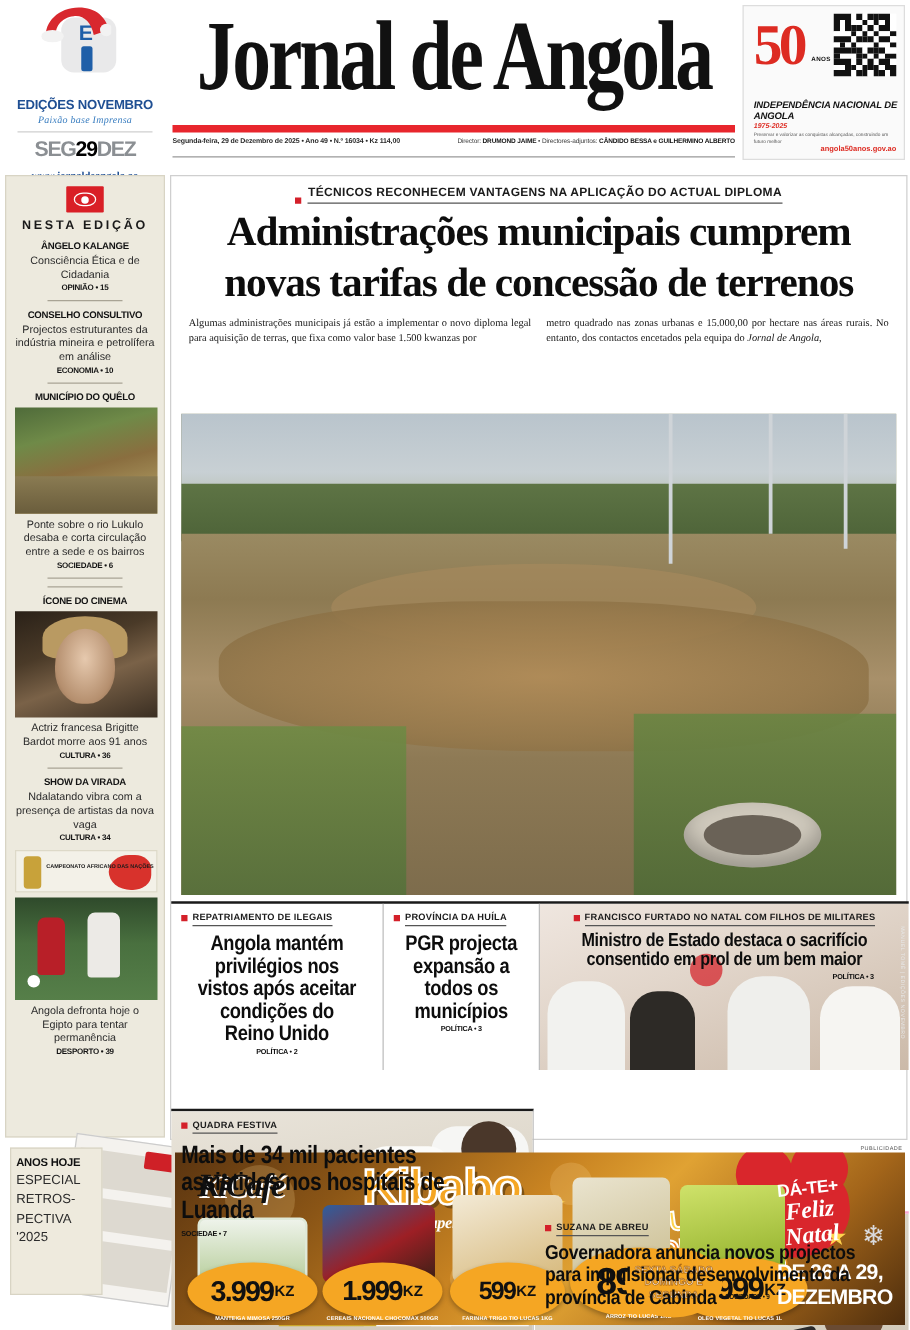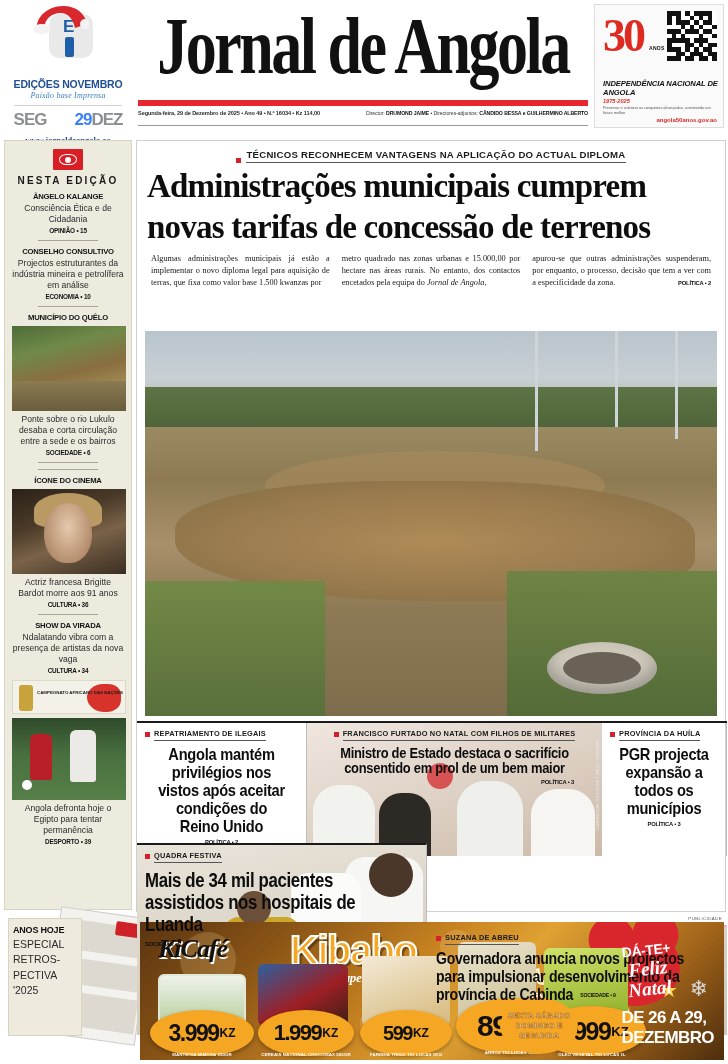--- a/index.html
+++ b/index.html
@@ -24,21 +24,21 @@
               font-weight:bold; font-size:17px; color:#1f5fa8; line-height:1; }
   .e-bang { position:absolute; left:28px; top:31px; width:9px; height:20px;
             background:#1f5fa8; border-radius:2px; }
   .edicoes { font-family:"Liberation Sans",sans-serif; font-weight:bold; font-size:10.5px;
              letter-spacing:-0.2px; color:#1f4f93; margin-top:2px; }
   .painel { font-family:"Liberation Serif",serif; font-style:italic; font-size:8px;
             color:#3a7ec0; margin-top:1px; letter-spacing:0.2px; }
   .brand-rule { width:108px; height:1px; background:#cfcfcf; margin:5px auto 4px; }
   .segdez { font-family:"Liberation Sans",sans-serif; font-weight:bold; font-size:17px;
             letter-spacing:-1px; color:#8b8f93; }
-  .segdez .red { color:#3b82f6;padding-left:28px; }
+  .segdez .red { color:#000000; }
   .wwwline { font-family:"Liberation Serif",serif; font-weight:bold; font-size:8.5px;
              color:#1f4f93; margin-top:5px; }
 
   .title-area { position:absolute; left:138px; top:0; width:450px; height:136px; }
   .jornal-title { font-family:"Liberation Serif", serif; font-weight:bold;
                   font-size:62px; line-height:1; letter-spacing:-2.5px;
                   color:#111; text-align:center; margin-top:6px;
                   transform: scaleY(1.28); transform-origin: top center; }
   .red-bar { position:absolute; left:0; top:100px; width:450px; height:6px; background:#e8262d; }
   .meta-row { position:absolute; left:0; top:110px; width:450px; height:14px;
@@ -132,21 +132,21 @@
   
   .main { position:absolute; left:136px; top:140px; width:590px; height:772px;
           border:1px solid #cfcfcf; background:#fff; }
 
   .kicker-row { display:flex; align-items:flex-end; justify-content:center;
                 gap:5px; padding-top:8px; }
   .sq { width:5px; height:5px; background:#d4202a; display:inline-block; }
   .kicker { font-size:9.6px; font-weight:bold; letter-spacing:0.25px; color:#1b1b1b;
             border-bottom:1.4px solid #555; padding-bottom:2px; }
   .lead-head { font-family:"Liberation Serif", serif; font-weight:bold;
-               font-size:33px; line-height:1.06; color:#0d0d0d;
+               font-size:33px; line-height:1.06; text-align:center; color:#0d0d0d;
                margin:6px 10px 0; letter-spacing:-0.8px; }
   .lead-cols { display:flex; gap:12px; padding:8px 14px 0; }
   .lead-col { flex:1; font-family:"Liberation Serif", serif; font-size:8.3px;
               line-height:1.46; color:#161616; text-align:justify; }
   .lead-col i { font-style:italic; }
   .sec-ref { font-size:5.8px; font-weight:bold; letter-spacing:-0.2px; color:#111;
              font-family:"Liberation Sans",sans-serif; float:right; margin-top:2px; }
 
   .hero-photo { position:absolute; left:8px; top:190px; width:572px; height:385px;
                 overflow:hidden; background:#8a8f76; }
@@ -199,21 +199,21 @@
               background:#efefec; border-radius:28px 28px 0 0; }
   .cell-c .photo .crowd4 { position:absolute; left:224px; top:66px; width:64px; height:69px;
               background:#f6f5f2; border-radius:26px 26px 0 0; }
   .cell-c .photo .redacc { position:absolute; left:120px; top:40px; width:26px; height:26px;
               background:#d4272e; border-radius:50%; opacity:.75; }
   .cell-c .overlay { position:relative; z-index:2; }
   .credit-v { position:absolute; right:2px; top:18px; font-size:4.2px; color:#e8e8e8;
               writing-mode:vertical-rl; letter-spacing:0.4px; z-index:3; }
 
   
-  .row3 { position:absolute; left:0; top:702px; width:590px; height:52px; }
+  .row3 { position:absolute; left:0; top:746px; width:590px; height:52px; }
   .cellQ { position:absolute; left:0; top:0; width:290px; height:192px;
            border-top:2px solid #1a1a1a; border-right:1px solid #bdbdbd;
            padding:6px 8px 0; overflow:hidden; }
   .cellQ .qphoto { position:absolute; left:0; top:0; width:290px; height:192px; z-index:0;
            background:linear-gradient(170deg,#e9e4da 0%,#dcd5c8 45%,#cfc6b5 100%); }
   .cellQ .qphoto .doc1 { position:absolute; right:4px; top:12px; width:78px; height:160px;
            background:#f6f6f4; border-radius:20px 20px 0 0; }
   .cellQ .qphoto .doc2 { position:absolute; right:66px; top:28px; width:70px; height:144px;
            background:#fbfbf9; border-radius:18px 18px 0 0; }
   .cellQ .qphoto .pat { position:absolute; left:86px; top:72px; width:78px; height:100px;
@@ -341,21 +341,21 @@
           <b>DRUMOND JAIME</b>
           <span>• Directores-adjuntos:</span>
           <b>CÂNDIDO BESSA e GUILHERMINO ALBERTO</b>
         </div>
       </div>
       <div class="meta-rule"></div>
     </div>
 
     <div class="indep-box">
       <div class="indep-50">
-        <div class="fifty">30</div>
+        <div class="fifty">50</div>
         <div class="anos-tag">ANOS</div>
       </div>
       <div class="qr">
         <div class="qr-grid">
           <i></i>
             <i></i>
             <i></i>
             <i style="background:#fff"></i>
             <i></i>
             <i style="background:#fff"></i>
@@ -588,63 +588,59 @@
         <span class="kicker">TÉCNICOS RECONHECEM VANTAGENS NA APLICAÇÃO DO ACTUAL DIPLOMA</span>
       </div>
       <div class="lead-head">Administrações municipais cumprem</div>
       <div class="lead-head">novas tarifas de concessão de terrenos</div>
 
       <div class="lead-cols">
         <div class="lead-col">Algumas administrações municipais já estão a implementar o novo diploma legal para aquisição de terras, que fixa como valor base 1.500 kwanzas por</div>
         <div class="lead-col">
           <span>metro quadrado nas zonas urbanas e 15.000,00 por hectare nas áreas rurais. No entanto, dos contactos encetados pela equipa do </span><i>Jornal de Angola</i><span>,</span>
         </div>
-        <div class="lead-col">
-          <span>apurou-se que outras administrações suspenderam, por enquanto, o processo, decisão que tem a ver com a especificidade da zona.</span>
-          <span class="sec-ref">POLÍTICA • 2</span>
-        </div>
       </div>
     </div>
 
     <div class="row2">
       <div class="cell cell-a">
         <div class="mini-kick-row">
           <span class="sq"></span>
           <span class="mini-kick">REPATRIAMENTO DE ILEGAIS</span>
         </div>
         <div class="cond-head">Angola mantém privilégios nos vistos após aceitar condições do Reino Unido</div>
         <div class="ref-line">POLÍTICA • 2</div>
+      </div>
+
+      <div class="cell cell-b">
+        <div class="mini-kick-row">
+          <span class="sq"></span>
+          <span class="mini-kick">PROVÍNCIA DA HUÍLA</span>
+        </div>
+        <div class="cond-head">PGR projecta expansão a todos os municípios</div>
+        <div class="ref-line">POLÍTICA • 3</div>
       </div>
 
       <div class="cell cell-c">
         <div class="photo">
           <div class="redacc"></div>
             <div class="crowd1"></div>
             <div class="crowd2"></div>
           <div class="crowd3"></div>
             <div class="crowd4"></div>
         </div>
         <div class="overlay">
           <div class="mini-kick-row" style="justify-content:center">
             <span class="sq"></span>
             <span class="mini-kick">FRANCISCO FURTADO NO NATAL COM FILHOS DE MILITARES</span>
           </div>
           <div class="cond-head" style="font-size:15px;margin-top:4px">Ministro de Estado destaca o sacrifício consentido em prol de um bem maior</div>
           <div class="ref-line" style="text-align:right;padding-right:20px">POLÍTICA • 3</div>
         </div>
         <div class="credit-v">MANUEL TOMÉ | EDIÇÕES NOVEMBRO</div>
-      </div>
-
-      <div class="cell cell-b">
-        <div class="mini-kick-row">
-          <span class="sq"></span>
-          <span class="mini-kick">PROVÍNCIA DA HUÍLA</span>
-        </div>
-        <div class="cond-head">PGR projecta expansão a todos os municípios</div>
-        <div class="ref-line">POLÍTICA • 3</div>
       </div>
     </div>
 
     <div class="row3">
       <div class="cellQ">
         <div class="qphoto">
           <div class="doc1"></div>
             <div class="doc2"></div>
             <div class="head1"></div>
           <div class="pat"></div>

